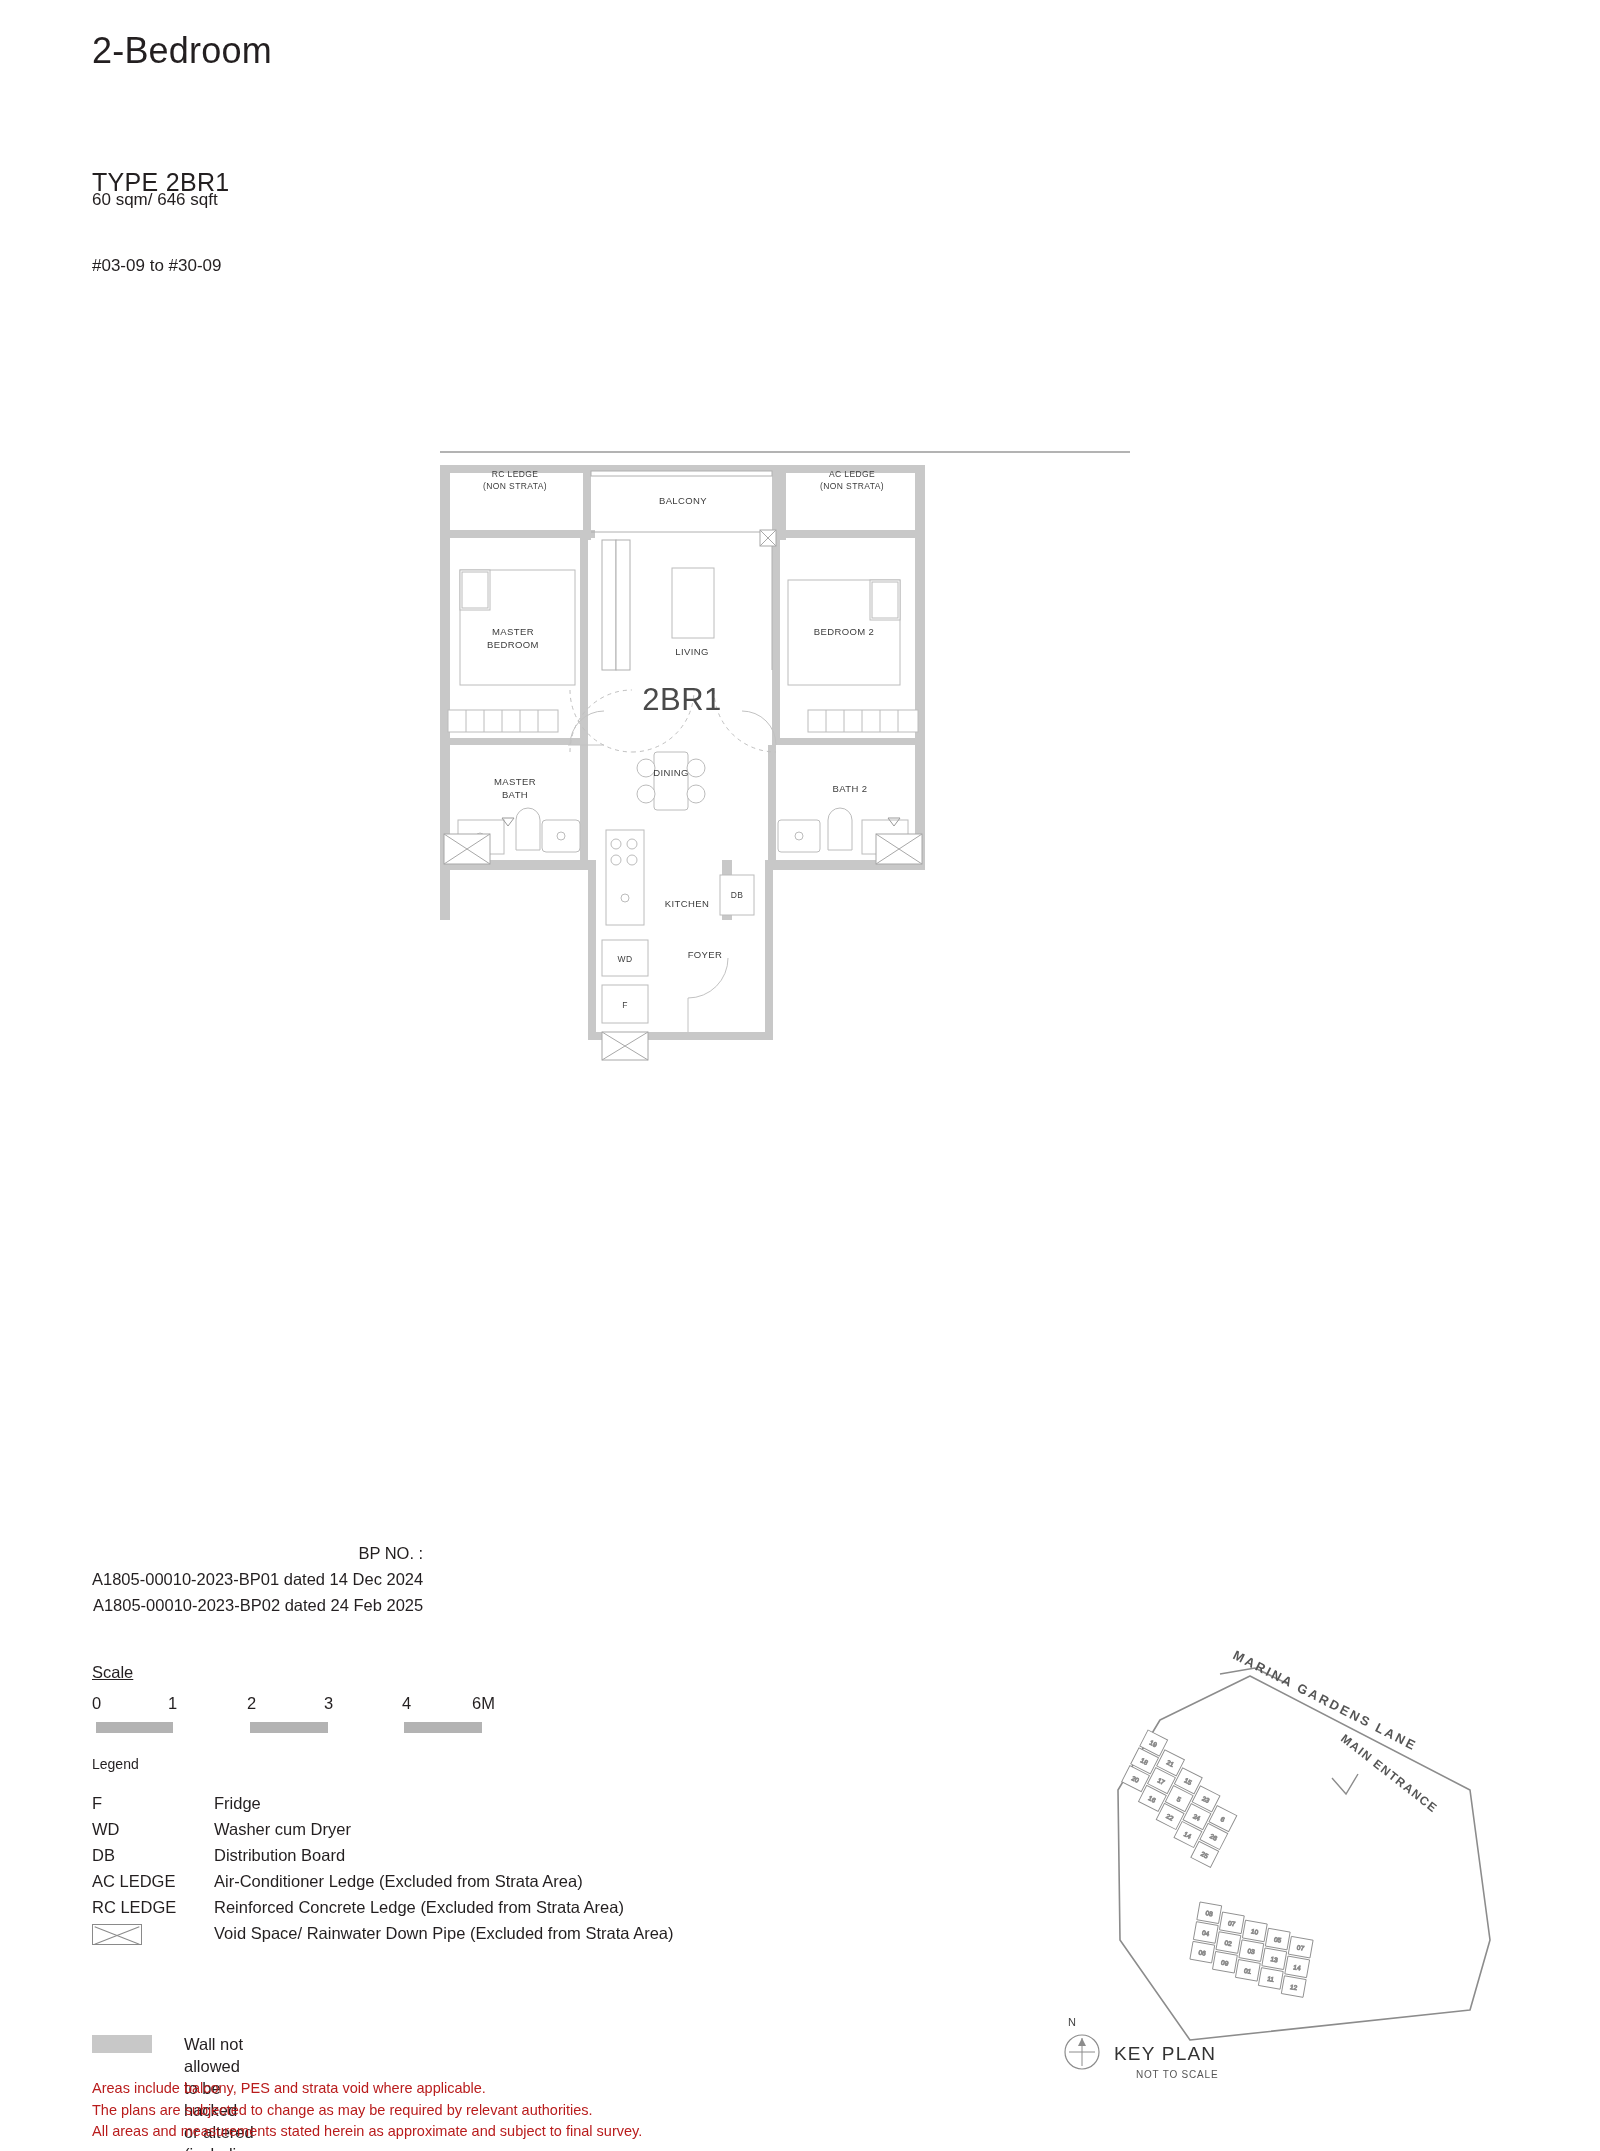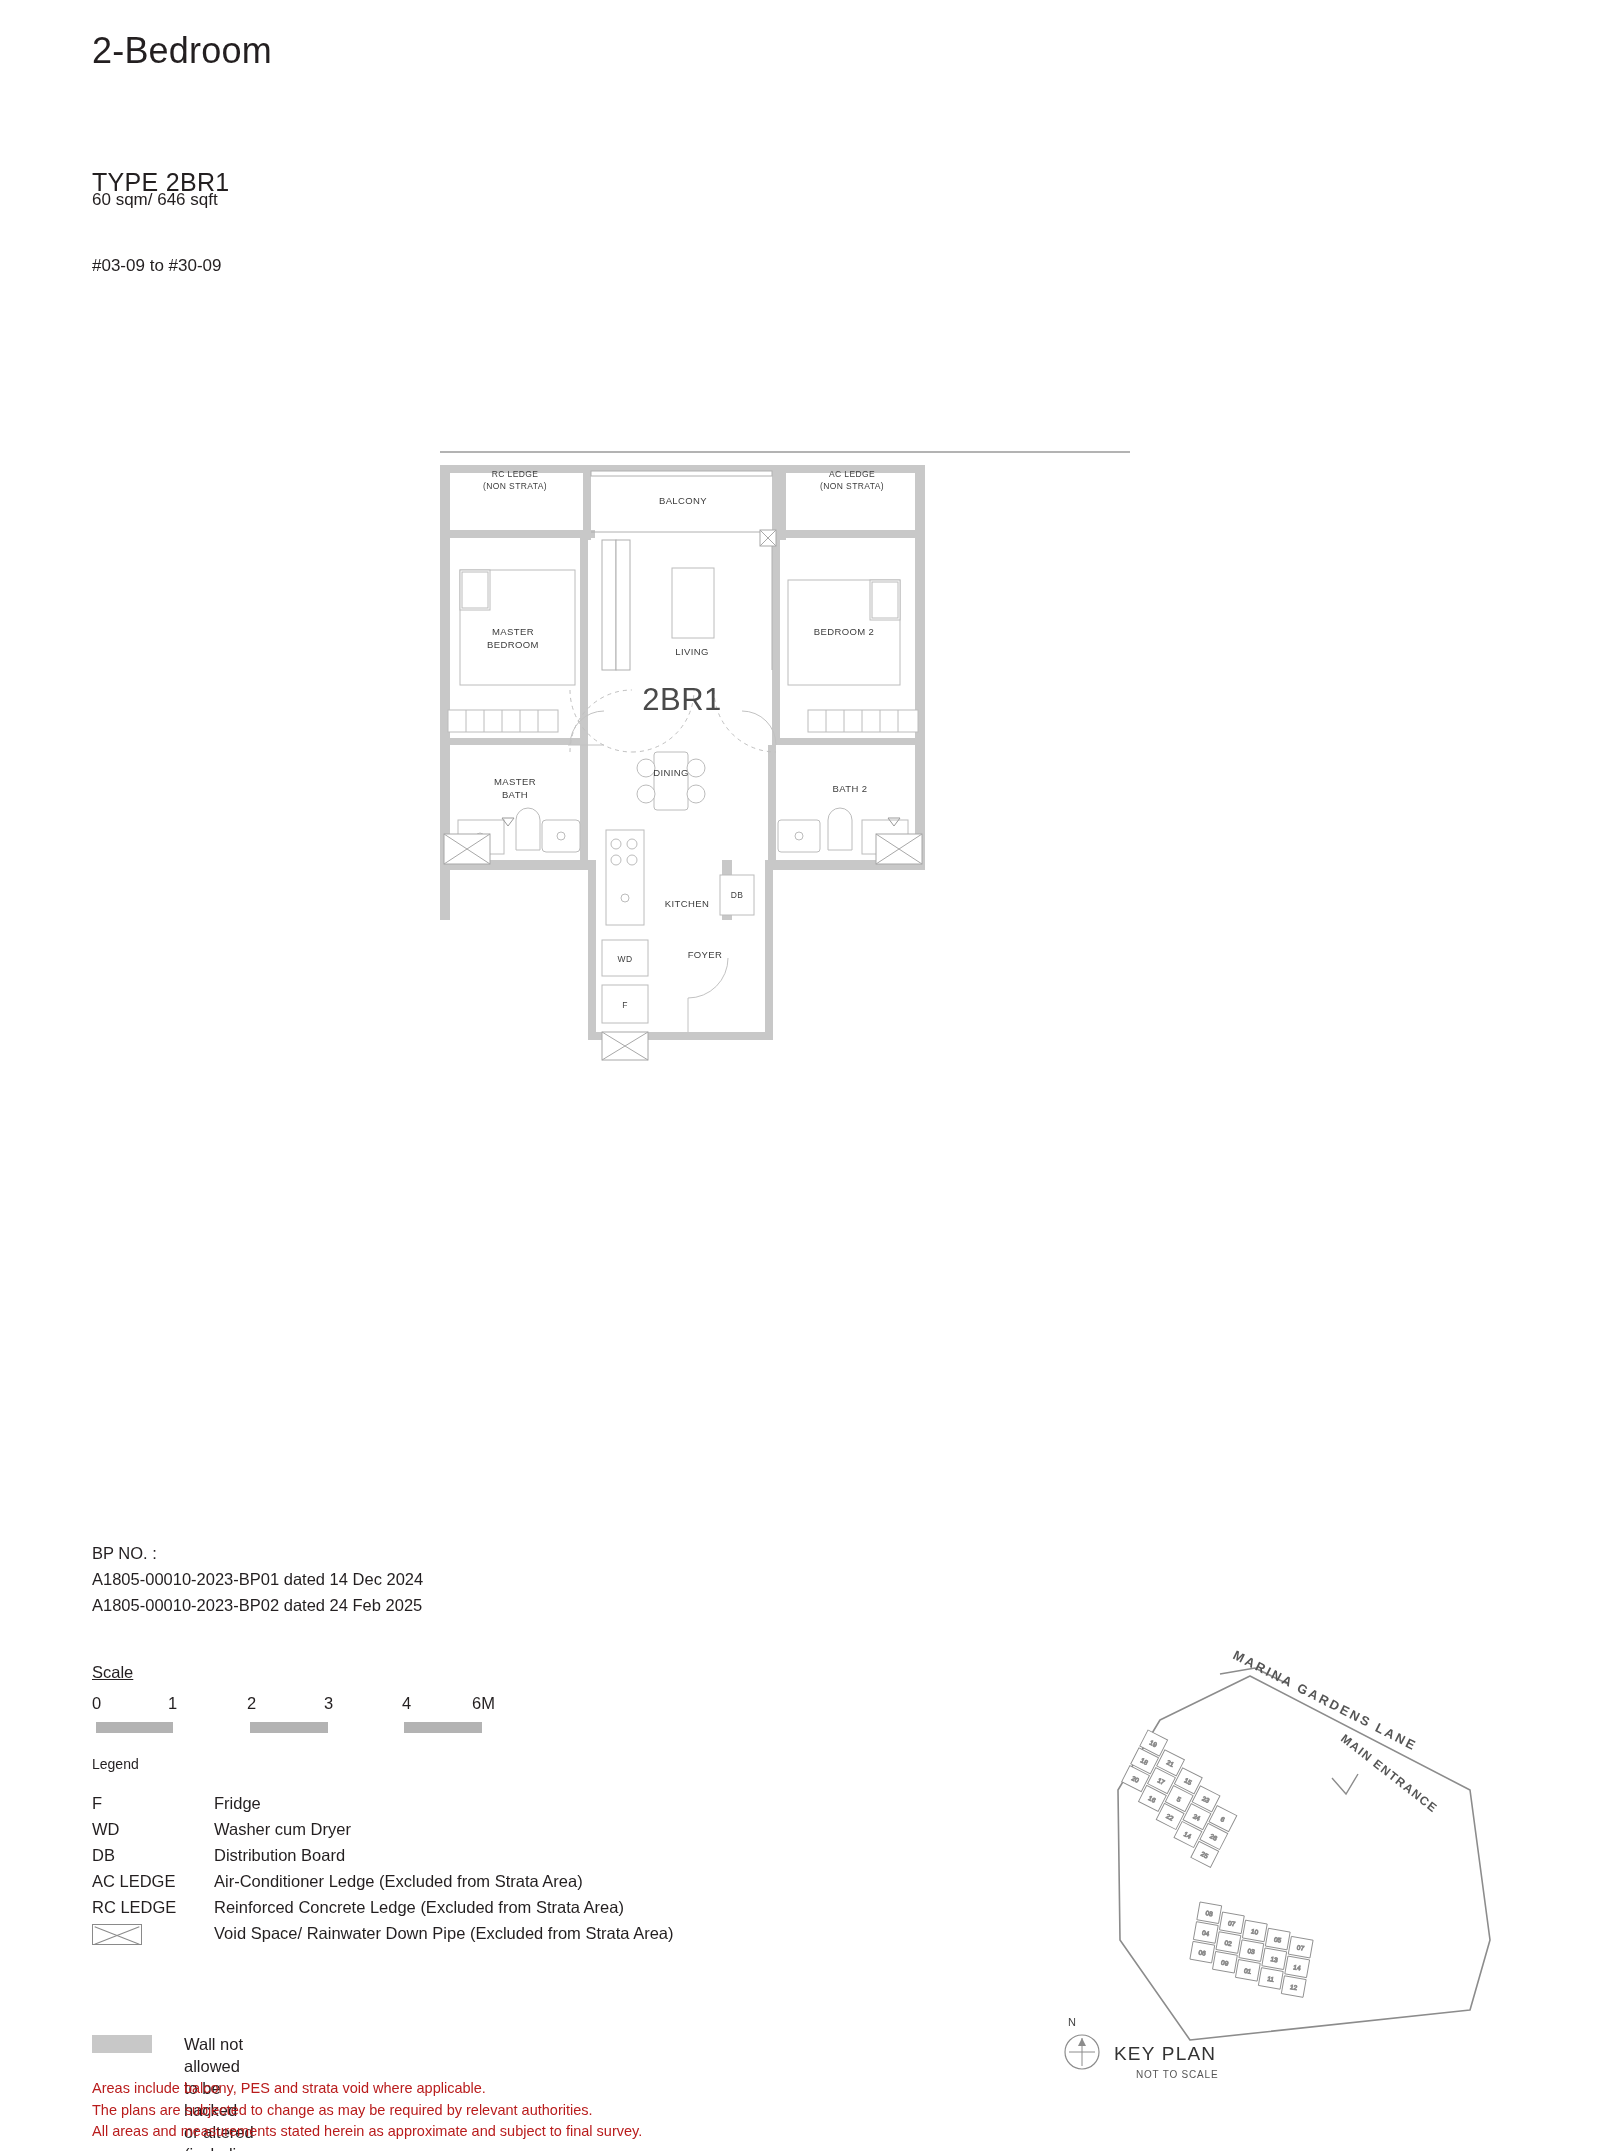--- a/index.html
+++ b/index.html
@@ -73,20 +73,21 @@
     text-anchor: middle;
     letter-spacing: 0.5px;
   }
 
   
   .bp-block {
     position: absolute;
     left: 92px; top: 1540px;
     font-size: 16.5px;
     line-height: 26px;
+    text-align: right;
   }
   .scale-label {
     position: absolute;
     left: 92px; top: 1663px;
     font-size: 16.5px;
     text-decoration: underline;
   }
   .scale-nums {
     position: absolute;
     left: 92px; top: 1694px;

